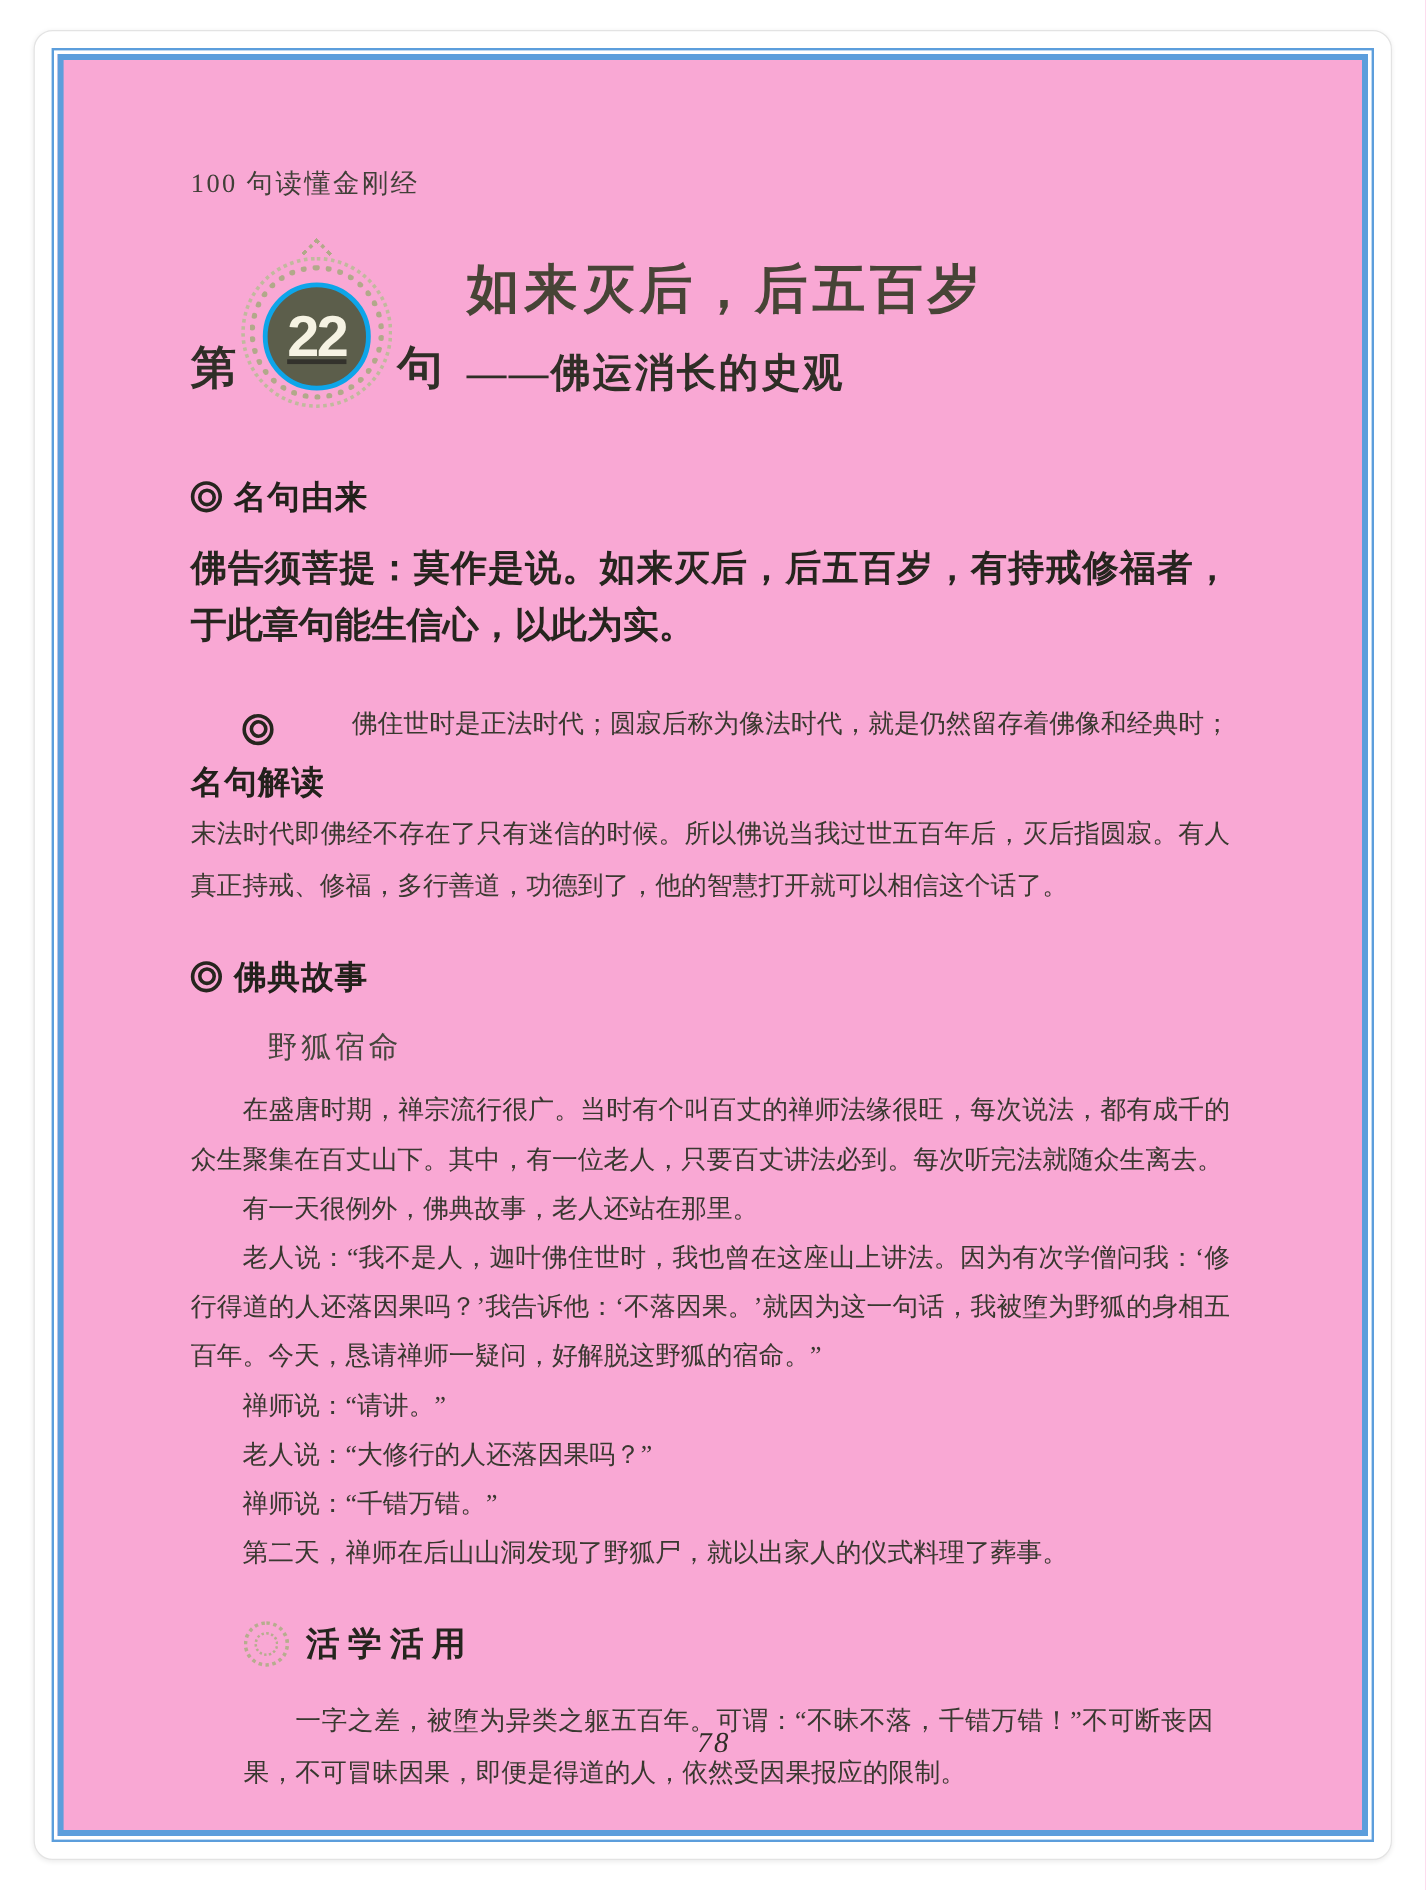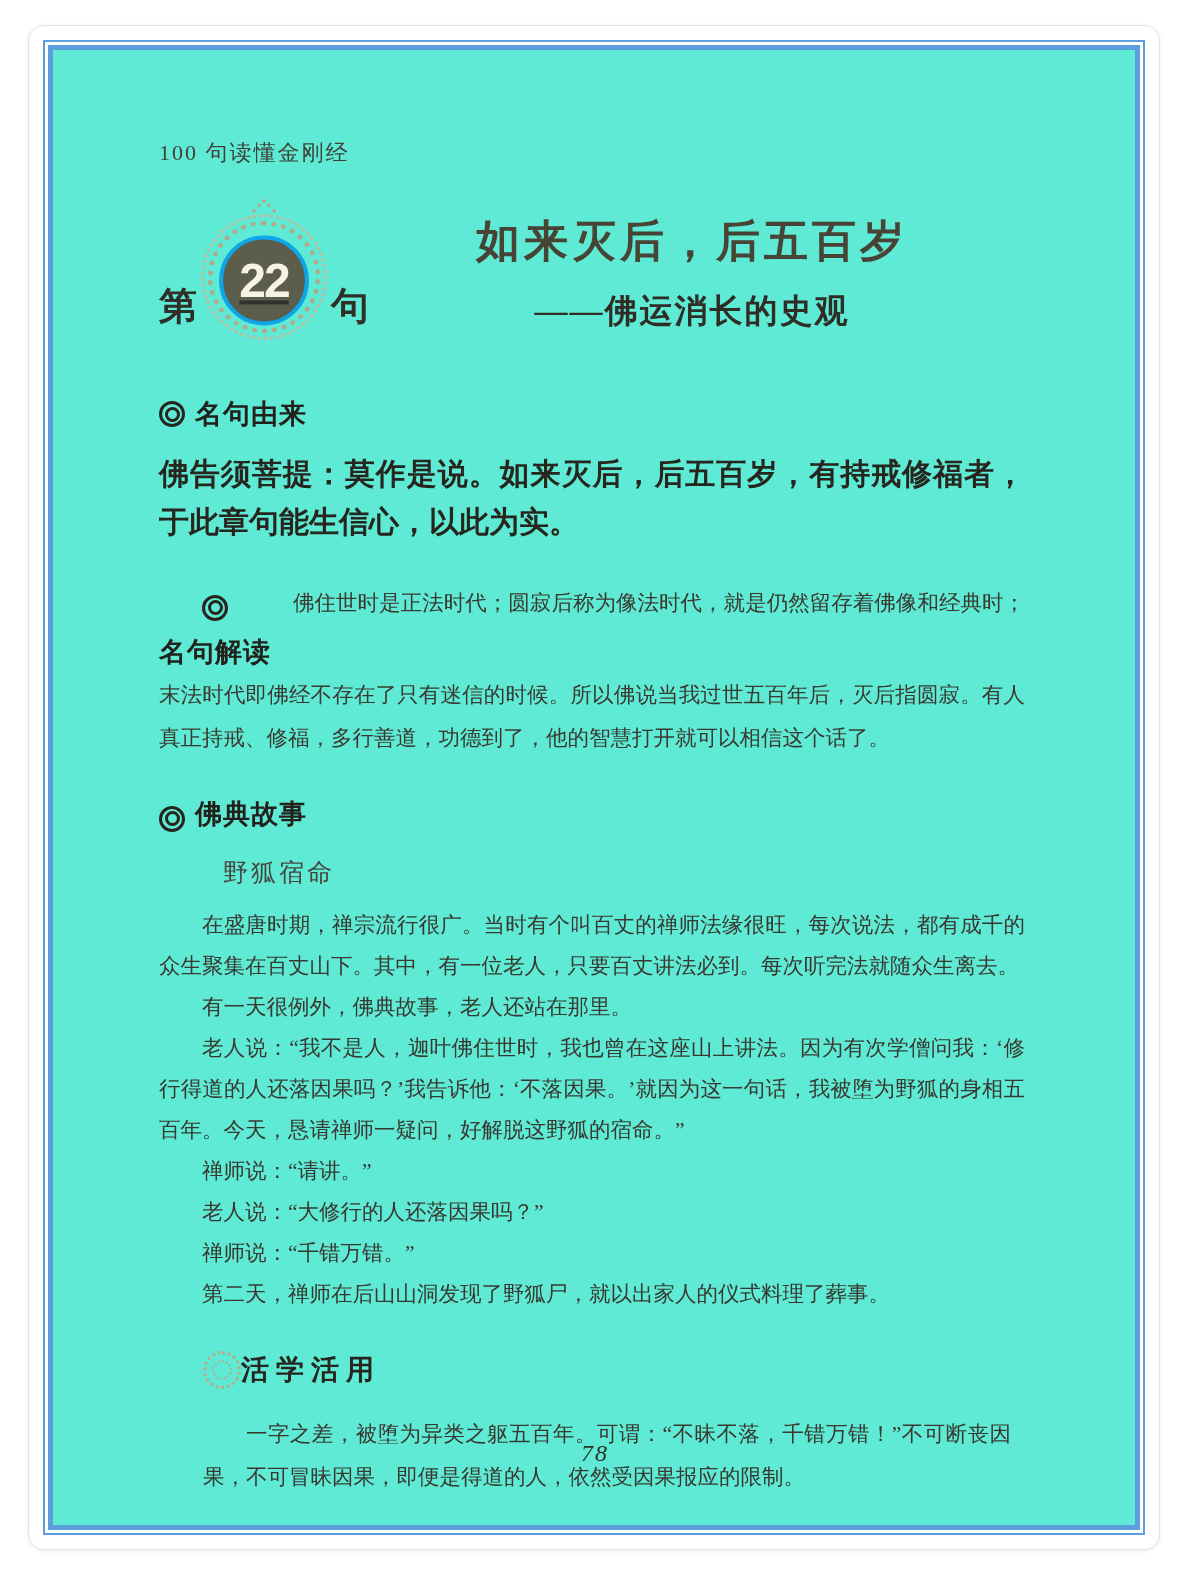--- a/index.html
+++ b/index.html
@@ -22,21 +22,21 @@
   }
   .frame-outer {
     width: 100%; height: 100%;
     border: 2px solid #5c9edc;
     padding: 3px;
     background: #ffffff;
   }
   .frame-inner {
     width: 100%; height: 100%;
     border: 5px solid #5c9edc;
-    background: #5eead4;
+    background: #f9a8d4;
     position: relative;
     overflow: hidden;
     padding: 88px 110px 0 106px;
   }
   
   .book-header {
     font-size: 22px;
     letter-spacing: 2px;
     color: #403f37;
   }
@@ -87,21 +87,21 @@
     border: 4px solid #0ea5e9;
     display: flex; align-items: center; justify-content: center; text-decoration: underline;
   }
   .medallion .core .num {
     font-family: "Liberation Sans", sans-serif;
     font-weight: bold;
     font-size: 48px;
     color: #f6f3e3;
     letter-spacing: -2px;
   }
-  .title-block { flex: 1; text-align: center; padding-top: 10px; padding-right: 30px; }
+  .title-block { flex: 1; padding-top: 10px; padding-right: 30px; }
   .title-main {
     font-family: "Liberation Sans", sans-serif;
     font-weight: bold;
     font-size: 44px;
     letter-spacing: 4px;
     color: #474436;
   }
   .title-sub {
     margin-top: 18px;
     font-weight: bold;
@@ -137,39 +137,39 @@
     font-weight: bold;
     font-size: 30px;
     line-height: 48px;
     color: #26251e;
     text-align: justify;
   }
   
   .interp { margin-top: 36px; font-size: 21.5px; line-height: 43px; text-align: justify; color: #3a3930; }
   .interp .inline-head { display: inline-flex; align-items: center; gap: 10px; margin-right: 22px; vertical-align: -5px; flex-direction: column; }
   
-  .story-head { display: flex; align-items: flex-end; gap: 10px; margin-top: 36px; }
+  .story-head { display: flex; align-items: center; gap: 10px; margin-top: 36px; }
   .story-title {
     margin-top: 24px;
     margin-left: 64px;
     font-size: 25px;
     letter-spacing: 3px;
     color: #47463e;
   }
   .story-body { margin-top: 16px; }
   .story-body p {
     font-size: 21.5px;
     line-height: 41px;
     text-align: justify;
     text-indent: 2em;
     color: #393830;
   }
   
   .apply { margin-top: 36px; margin-left: 44px; }
-  .apply-head { display: flex; align-items: center; gap: 0; }
+  .apply-head { display: flex; align-items: center; gap: 14px; }
   .rosette {
     display: inline-flex; align-items: center; justify-content: center;
     width: 38px; height: 38px;
     border: 3px dotted #b6ad8e;
     border-radius: 50%;
     flex: 0 0 auto;
   }
   .rosette::after {
     content: ""; width: 16px; height: 16px;
     border: 2px dotted #b6ad8e; border-radius: 50%;

